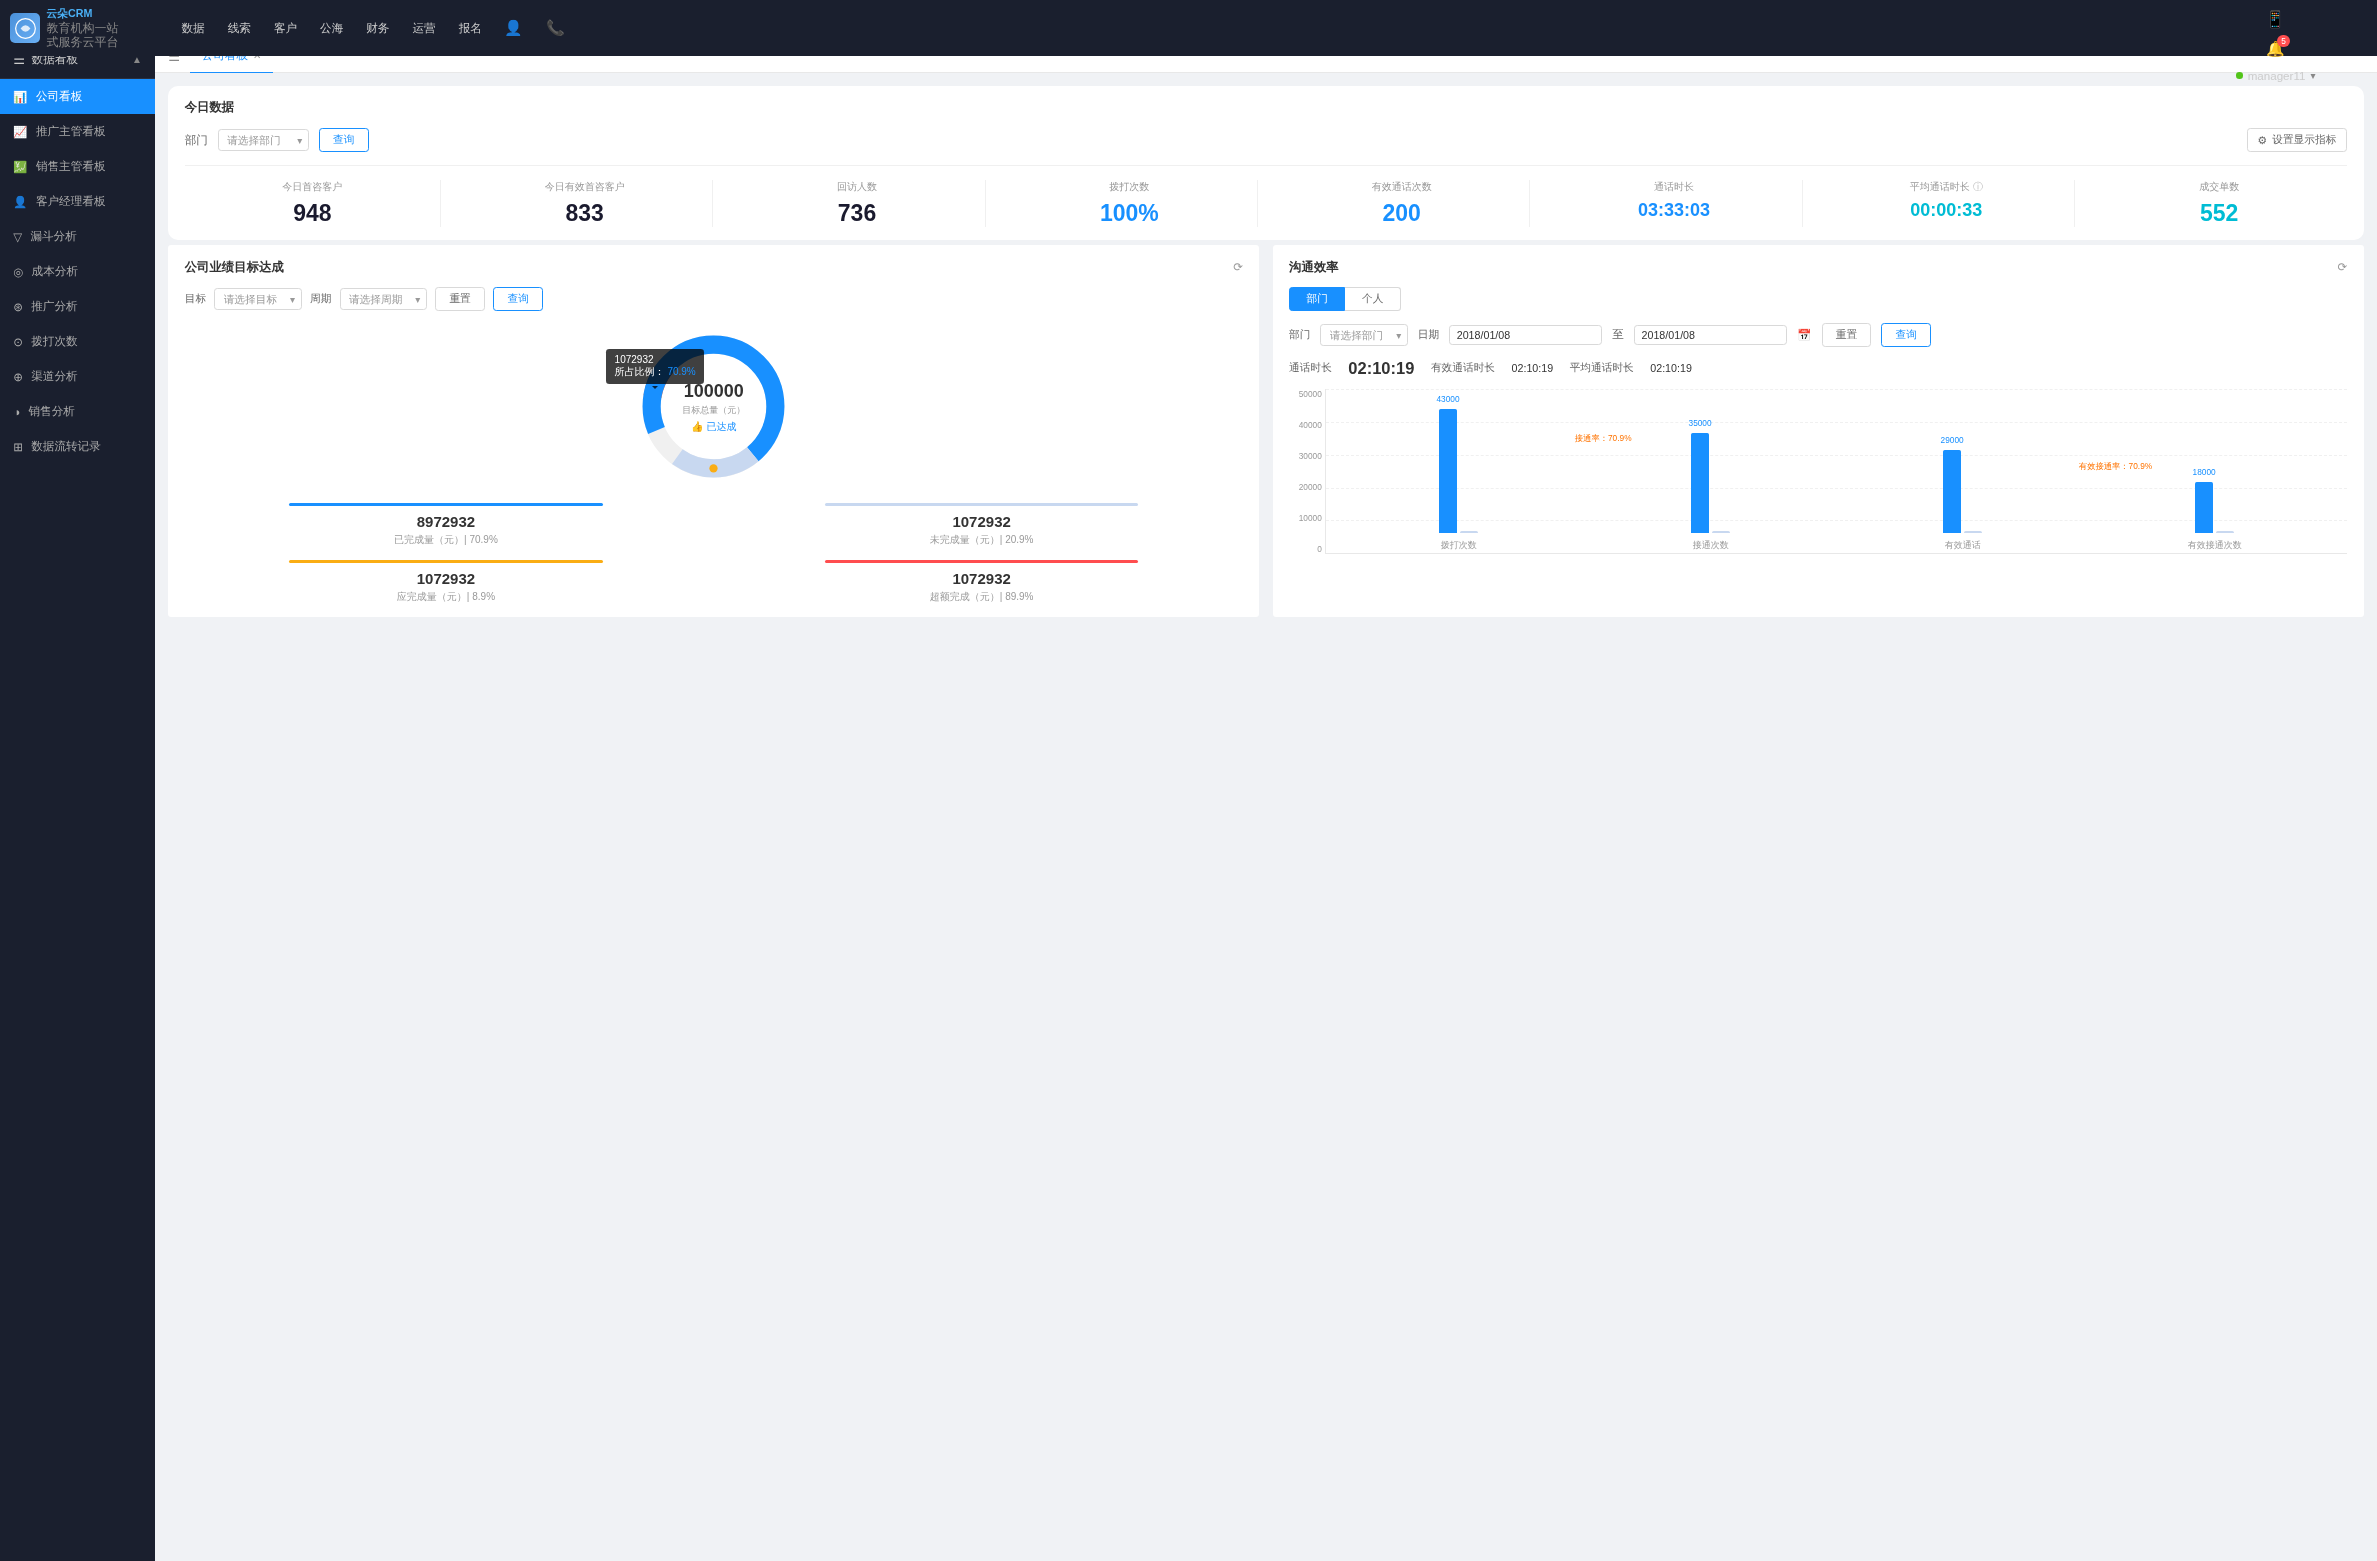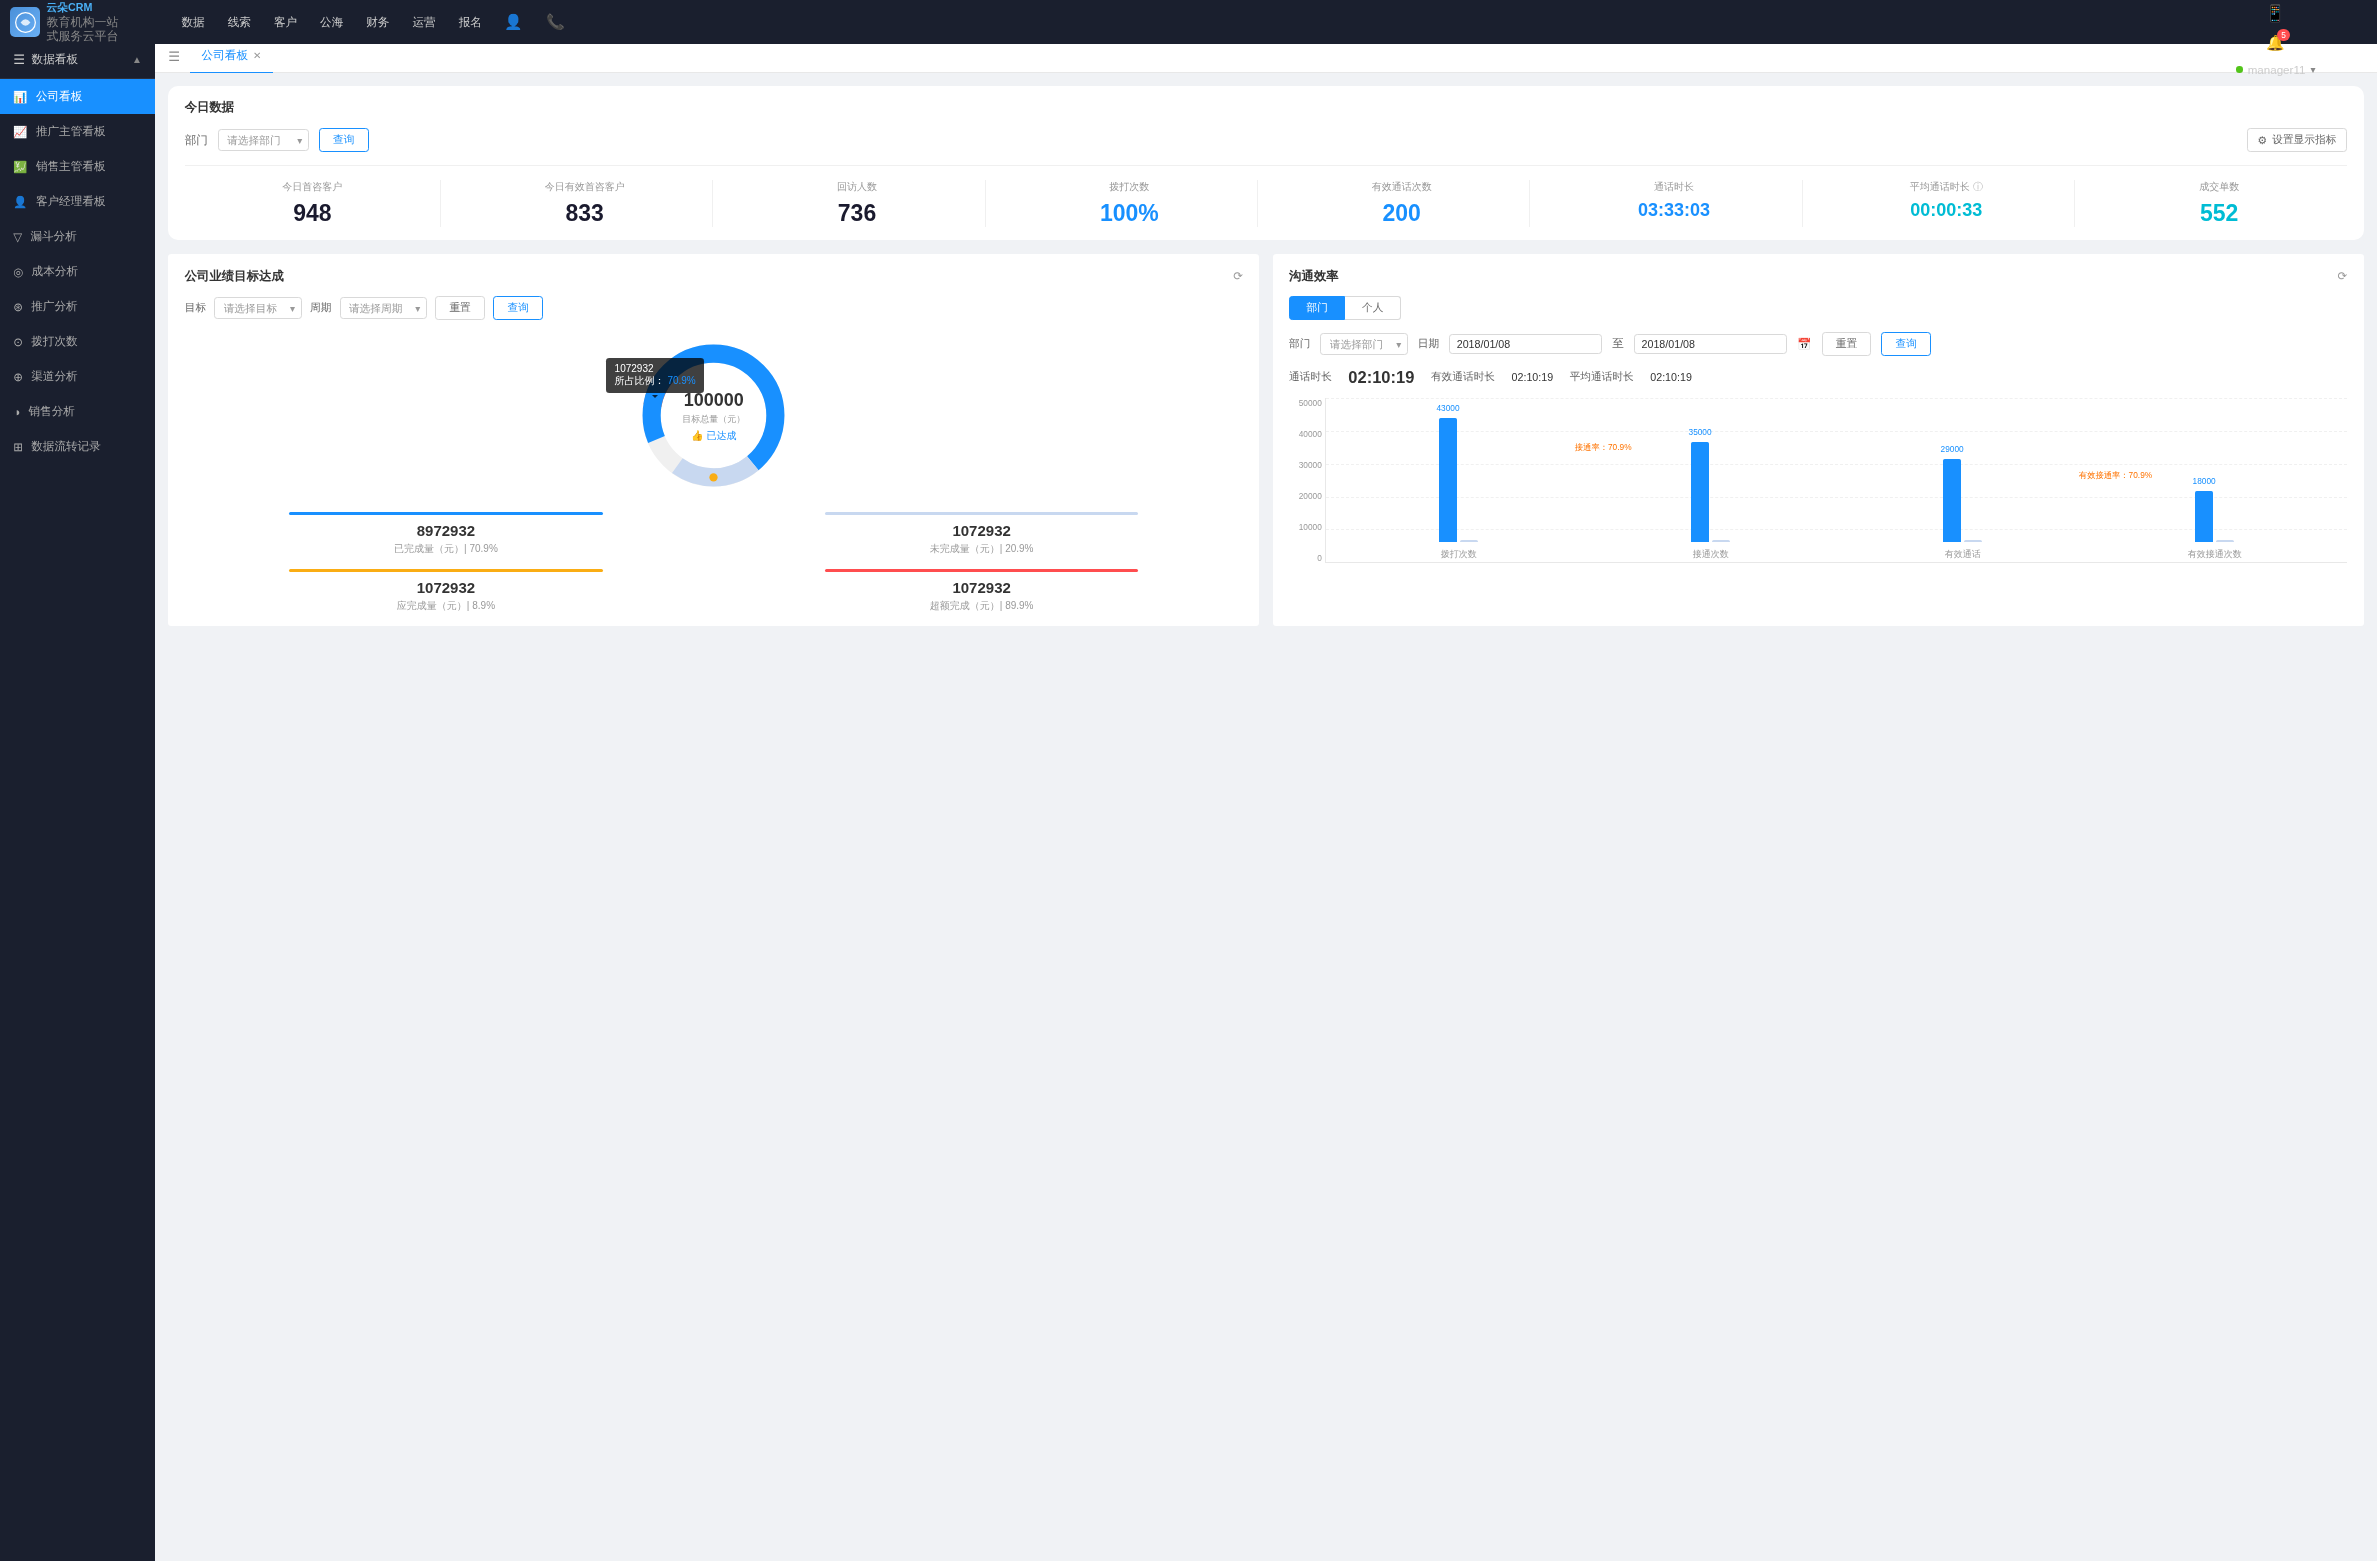--- a/index.html
+++ b/index.html
@@ -1,21 +1,21 @@
 <!DOCTYPE html>
 <html style="font-size:13.2px"><head>
   <meta charset="utf-8">
   <style>
     * { box-sizing: border-box; margin: 0; padding: 0; }
     body { font-family: 'Microsoft YaHei', 'PingFang SC', sans-serif; background: #f0f2f5; color: #333; font-size: 11.6px; }
     
     
     .top-nav {
       background: #1a1f2e;
-      height: 44px;
+      height: 56px;
       display: flex;
       align-items: center;
       padding: 0 10px;
       position: fixed;
       top: 0; left: 0; right: 0;
       z-index: 100;
       justify-content: flex-end;
     }
     .logo-area {
       width: 155px;
@@ -186,21 +186,21 @@
     
     .content-area {
       padding: 13.2px;
       flex: 1;
     }
     
     
     .section-card {
       background: white;
       border-radius: 10px;
-      margin-bottom: 14px;
+      margin-bottom: 5px;
       padding: 13.2px 16.5px;
     }
     .section-title {
       font-size: 12.4px;
       font-weight: 600;
       color: #333;
       margin-bottom: 11.6px;
     }
     
     

